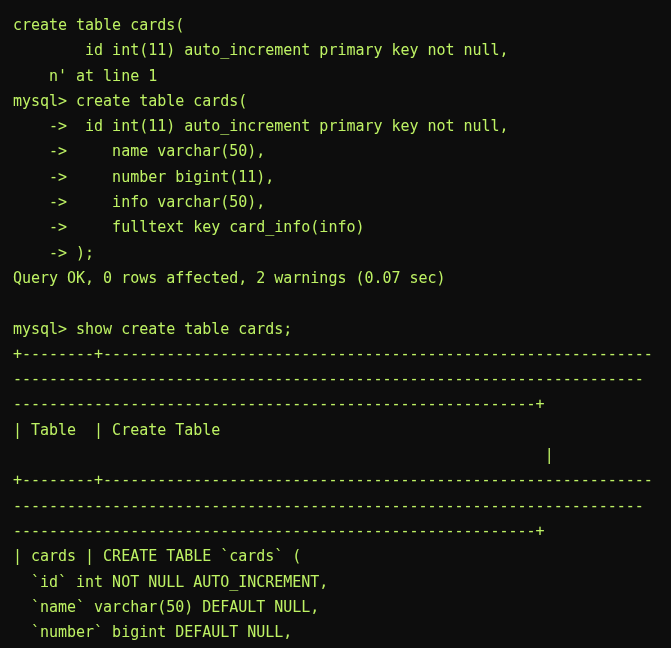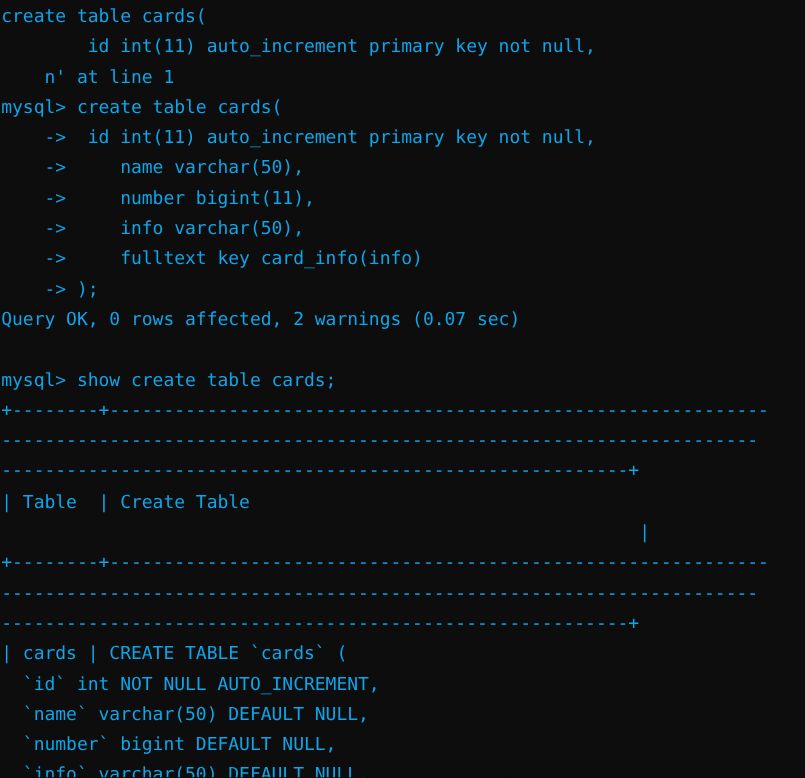--- a/index.html
+++ b/index.html
@@ -4,28 +4,28 @@
 <style>
   html, body {
     margin: 0;
     padding: 0;
     background: #0d0d0d;
   }
   #terminal {
     width: 671px;
     height: 648px;
     background: #0d0d0d;
-    color: #0ea5e9;
+    color: #bef264;
     font-family: "DejaVu Sans Mono", "Liberation Mono", monospace;
     font-size: 15px;
     line-height: 25.3px;
     letter-spacing: -0.02px;
     overflow: hidden;
     box-sizing: border-box;
-    padding: 0;
+    padding: 12px;
     position: relative;
   }
   .screen {
     white-space: pre;
     display: block;
     padding-left: 1px;
     padding-top: 1px;
   }
   .line {
     display: block;

